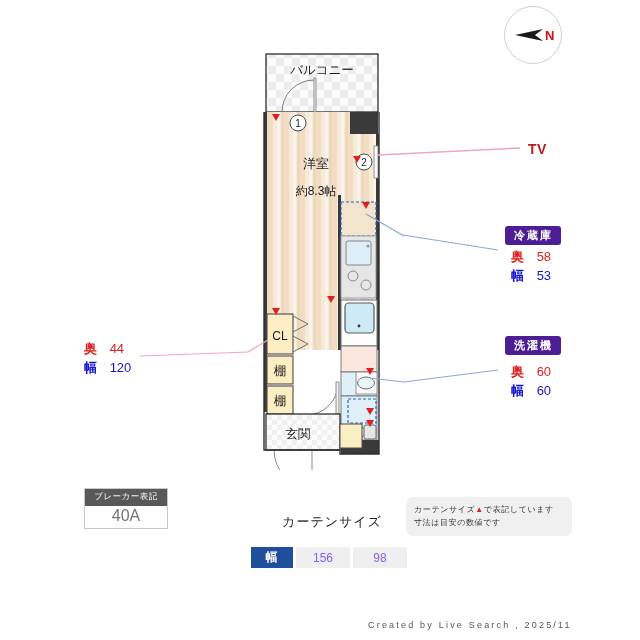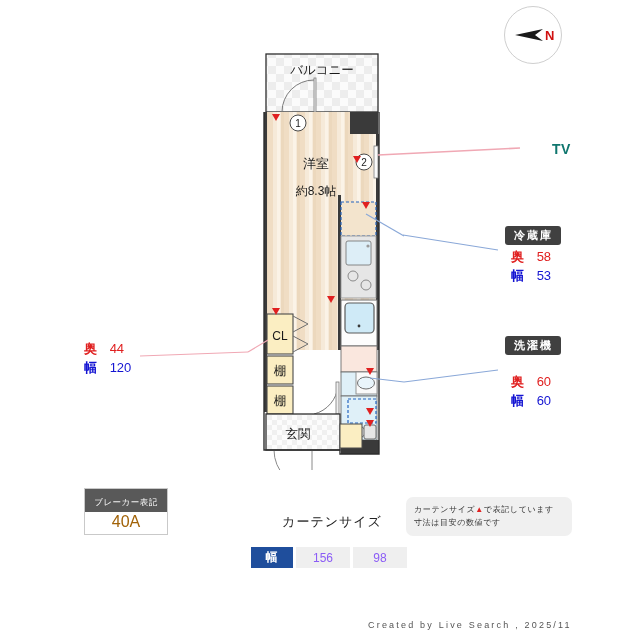--- a/index.html
+++ b/index.html
@@ -11,56 +11,56 @@
   .abs{position:absolute;}
 
   
   #compass{left:504px;top:6px;width:56px;height:56px;border-radius:50%;border:1px solid #cfcfcf;background:#fff;}
   #compass svg{display:block;}
 
   
   #plan{left:252px;top:50px;width:140px;height:420px;text-align:right;}
 
   
-  .tagbox{background:#404040;color:#fff;font-size:11px;letter-spacing:2px;
+  .tagbox{background:#4c1d95;color:#fff;font-size:11px;letter-spacing:2px;
           padding:3px 8px 4px 9px;border-radius:3px;text-align:center;line-height:1.1;
           font-weight:700;white-space:nowrap;}
   .dimrow{font-size:13px;line-height:1.45;white-space:nowrap;font-weight:700;}
   .dimrow .k{display:inline-block;width:22px;}
   .depth{color:#E02020;}
   .width{color:#1414D2;}
   .dimnum{color:#E02020;font-weight:400;text-align:right;}
   .dimnum.b{color:#1414D2;}
 
   
   #breaker{left:84px;top:488px;width:82px;border:1px solid #c9c9c9;background:#fff;}
   #breaker .hd{background:#595959;color:#fff;font-size:8.5px;text-align:center;
-               padding:8px 0 3px;letter-spacing:.5px;}
-  #breaker .val{color:#a16207;font-size:16px;text-align:center;padding:1px 0 3px;font-weight:500;}
+               padding:2px 0 3px;letter-spacing:.5px;}
+  #breaker .val{color:#737373;font-size:16px;text-align:center;padding:1px 0 3px;font-weight:500;}
 
   #notebox{left:406px;top:497px;width:150px;background:#f0f0f0;border-radius:7px;
            padding:6px 8px 7px;font-size:8px;line-height:1.65;color:#333;letter-spacing:.6px;}
   #notebox .tri{color:#E02020;font-size:8px;}
 
   
   #curtain-title{left:252px;top:513px;width:160px;text-align:center;font-size:13px;color:#222;letter-spacing:1px;}
   #curtain{left:248px;top:544px;}
   #curtain table{border-collapse:separate;border-spacing:3px;}
   #curtain td{height:19px;font-size:12px;text-align:center;}
   #curtain td.hd{background:#1F4E9C;color:#fff;width:40px;font-weight:700;letter-spacing:1px;}
   #curtain td.nohd{background:#d9d9d9;color:#444;width:52px;}
   #curtain td.val{background:#efefef;color:#8b5cf6;width:52px;}
   .circnum{display:inline-block;width:14px;height:14px;line-height:13px;border-radius:50%;
            border:1px solid #6b6b6b;font-size:9px;color:#333;background:transparent;}
 
   
   #footer{left:368px;top:620px;font-size:9px;color:#555;letter-spacing:2.2px;}
 
   
-  #tv-label{left:528px;top:141px;color:#0f766e;font-size:14px;font-weight:600;letter-spacing:.5px;margin-left:24px;}
+  #tv-label{left:528px;top:141px;color:#b91c1c;font-size:14px;font-weight:600;letter-spacing:.5px;}
 
   
   .wall{fill:#3a3a3a;}
   .outline{fill:none;stroke:#2e2e2e;stroke-width:1.4;}
   .txtjp{font-family:"Liberation Sans","DejaVu Sans",sans-serif;fill:#1a1a1a;}
 </style>
 </head>
 <body>
 
 <div class="abs" id="compass">
@@ -216,21 +216,21 @@
     <span class="dimnum">58</span>
   </div>
   <div class="dimrow" style="padding-left:6px;">
     <span class="k width">幅</span>
     <span class="dimnum b">53</span>
   </div>
 </div>
 
 <div class="abs" style="left:505px;top:336px;">
   <div class="tagbox">洗濯機</div>
-  <div class="dimrow" style="margin-top:18px;padding-left:6px;">
+  <div class="dimrow" style="margin-top:8px;padding-left:6px;">
     <span class="k depth">奥</span>
     <span class="dimnum">60</span>
   </div>
   <div class="dimrow" style="padding-left:6px;">
     <span class="k width">幅</span>
     <span class="dimnum b">60</span>
   </div>
 </div>
 
 <div class="abs" style="left:84px;top:340px;">

